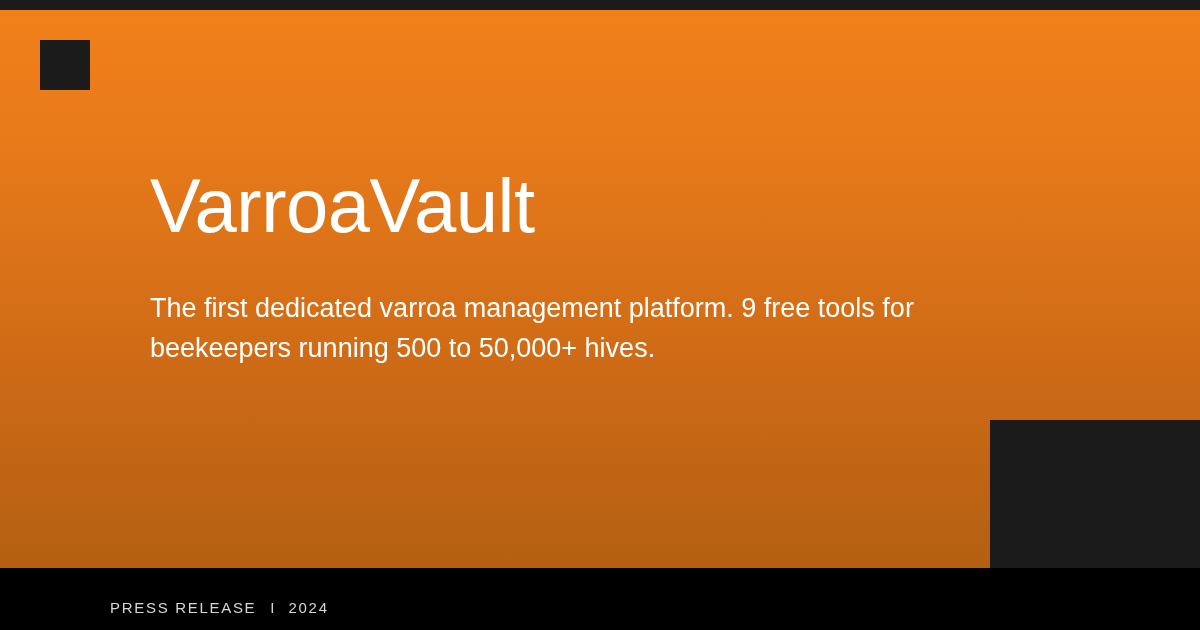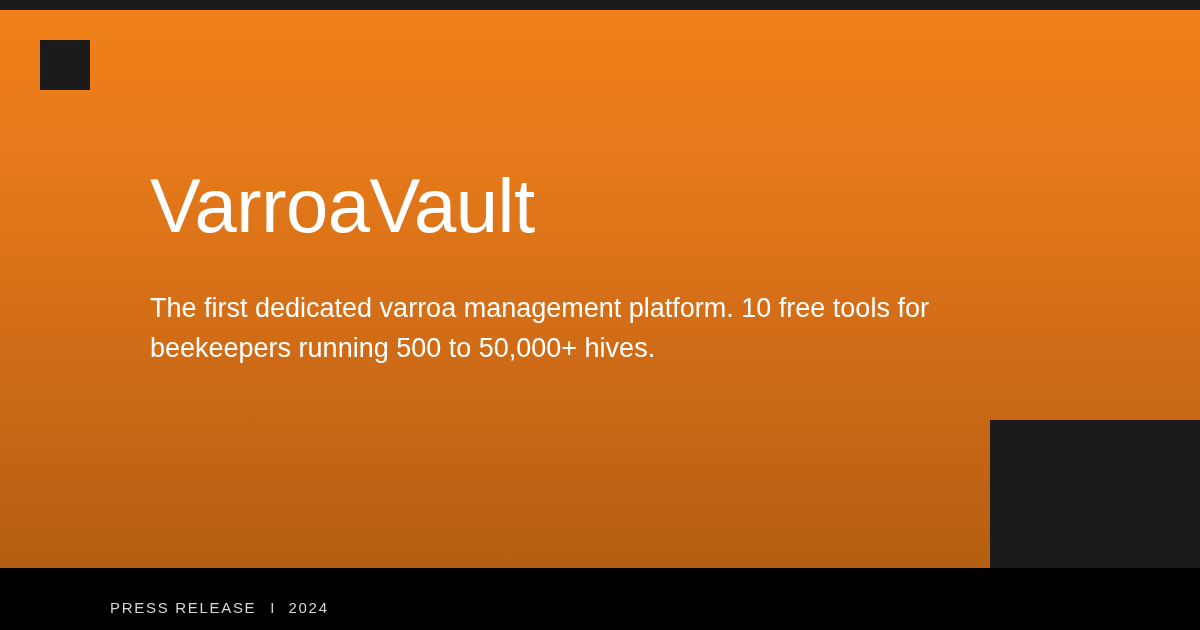--- a/index.html
+++ b/index.html
@@ -124,21 +124,21 @@
   <div class="top-bar"></div>
 
   <div class="hero-field"></div>
 
   <div class="logo-mark"></div>
 
   <div class="accent-panel"></div>
 
   <div class="content">
     <h1 class="hero-title">VarroaVault</h1>
-    <p class="hero-subtitle">The first dedicated varroa management platform. 10 free tools for beekeepers running 500 to 50,000+ hives.</p>
+    <p class="hero-subtitle">The first dedicated varroa management platform. 9 free tools for beekeepers running 500 to 50,000+ hives.</p>
   </div>
 
   <div class="footer-bar">
     <div class="footer-inner">
       <span class="footer-text">PRESS RELEASE</span>
       <span class="footer-sep">I</span>
       <span class="footer-text">2024</span>
     </div>
   </div>
 

